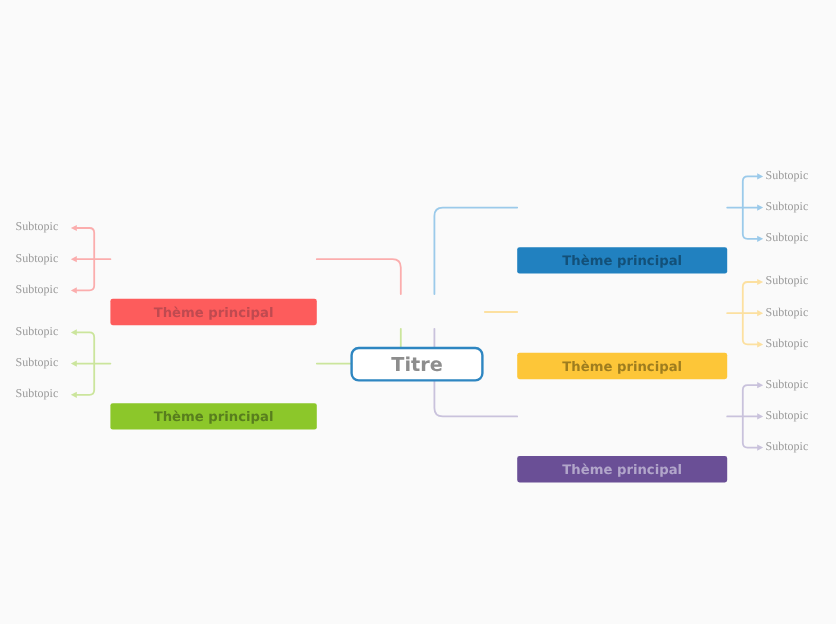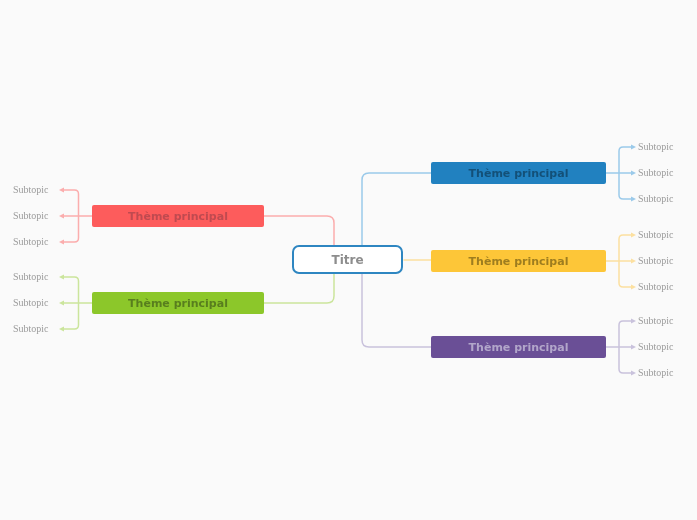--- a/index.html
+++ b/index.html
@@ -19,34 +19,35 @@
   .line-yellow{stroke:var(--yellow_line);} .arrow.line-yellow{fill:var(--yellow_line);}
   .line-purple{stroke:var(--purple_line);} .arrow.line-purple{fill:var(--purple_line);}
 
   .node{
     position:absolute;
     display:flex;align-items:center;justify-content:center;
     font-weight:bold;font-size:11px;
     border-radius:2px;
     box-sizing:border-box;
     cursor:default;
+    margin-top:44px;
   }
   .theme{height:22px;}
   .theme.red{background:var(--red);color:var(--red_text);}
   .theme.green{background:var(--green);color:var(--green_text);}
   .theme.blue{background:var(--blue);color:var(--blue_text);}
   .theme.yellow{background:var(--yellow);color:var(--yellow_text);}
   .theme.purple{background:var(--purple);color:var(--purple_text);}
 
   .root{
     background:#ffffff;
     border:2px solid var(--root_border);
     border-radius:7px;
     color:var(--root_text);
-    font-size:12px;
+    font-size:16px;
     justify-content:center;
   }
 
   .subtopic{
     position:absolute;
     height:14px;line-height:14px;
     font-size:10px;
     color:var(--subtopic_text);
     white-space:nowrap;
     font-family:Liberation Serif, serif;

